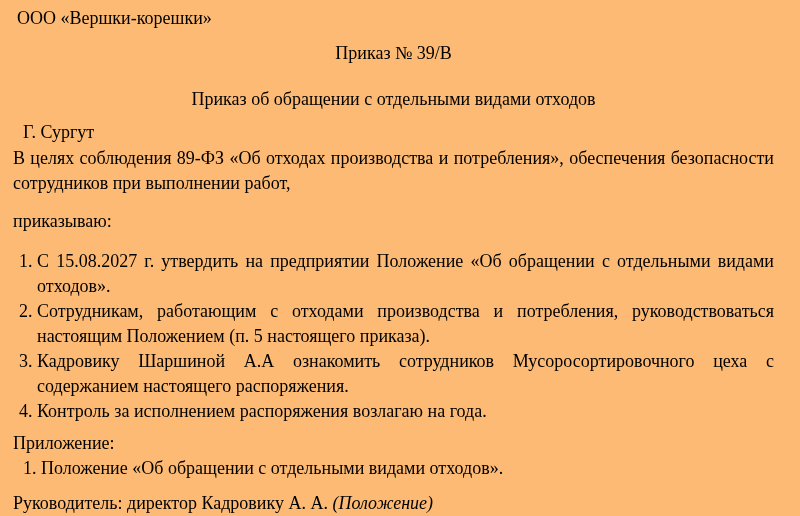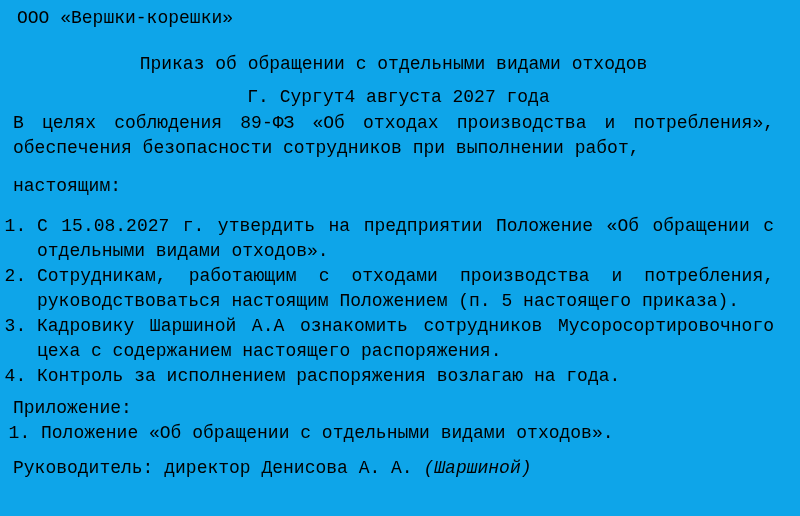--- a/index.html
+++ b/index.html
@@ -14,40 +14,39 @@
     font-family: "Liberation Serif", "DejaVu Serif", serif;
     font-size: 18px;
     line-height: 25px;
     color: #000000;
   }
   .page {
     box-sizing: border-box;
     width: 800px;
     height: 516px;
     padding: 6px 26px 12px 13px;
-    background: #0ea5e9;
-    font-family: Liberation Mono, monospace;
+    background: #fdba74;
   }
   p, ol {
     margin: 0;
     padding: 0;
   }
   .company { padding-left: 4px; }
   .title {
     margin-top: 10px;
     text-align: center;
   }
   .subtitle {
     margin-top: 21px;
     text-align: center;
   }
   .place-date-row {
     margin-top: 8px;
     display: flex;
-    justify-content: center;
+    justify-content: flex-start;
   }
   .place-date-row .city { padding-left: 10px; }
   .preamble {
     margin-top: 1px;
     text-align: justify;
   }
   .orderword { margin-top: 13px; }
   ol.items {
     margin-top: 15px;
     padding-left: 24px;
@@ -63,43 +62,43 @@
   .signature .handwritten { font-style: italic; }
   .just-text { hyphens: manual; }
 </style>
 </head>
 <body>
 
 <div class="page">
 
   <p class="company">ООО «Вершки-корешки»</p>
 
+  <p class="title">Приказ № 39/В</p>
 
   <p class="subtitle">Приказ об обращении с отдельными видами отходов</p>
 
   <div class="place-date-row">
     <span class="city">Г. Сургут</span>
-    <span class="date">4 августа 2027 года</span>
   </div>
 
   <p class="preamble just-text">В целях соблюдения 89-ФЗ «Об отходах производства и потребления», обеспечения без­опасности сотрудников при выполнении работ,</p>
 
-  <p class="orderword">настоящим:</p>
+  <p class="orderword">приказываю:</p>
 
   <ol class="items">
     <li class="just-text">С 15.08.2027 г.  утвердить на предприятии Положение «Об обращении с отдель­ными видами отходов».</li>
     <li class="just-text">Сотрудникам, работающим с отходами производства и потребления, руководство­ваться настоящим Положением (п. 5 настоящего приказа).</li>
     <li class="just-text">Кадровику Шаршиной А.А ознакомить сотрудников Мусоросортировочного цеха с содержанием настоящего распоряжения.</li>
     <li class="just-text">Контроль за исполнением распоряжения возлагаю на года.</li>
   </ol>
 
   <p class="appendix-label">Приложение:</p>
 
   <ol class="appendix">
     <li>Положение «Об обращении с отдельными видами отходов».</li>
   </ol>
 
   <p class="signature">
-    <span>Руководитель: директор Денисова А. А.</span>
-    <span class="handwritten">(Шаршиной)</span>
+    <span>Руководитель: директор Кадровику А. А.</span>
+    <span class="handwritten">(Положение)</span>
   </p>
 
 </div>
 
 </body></html>

